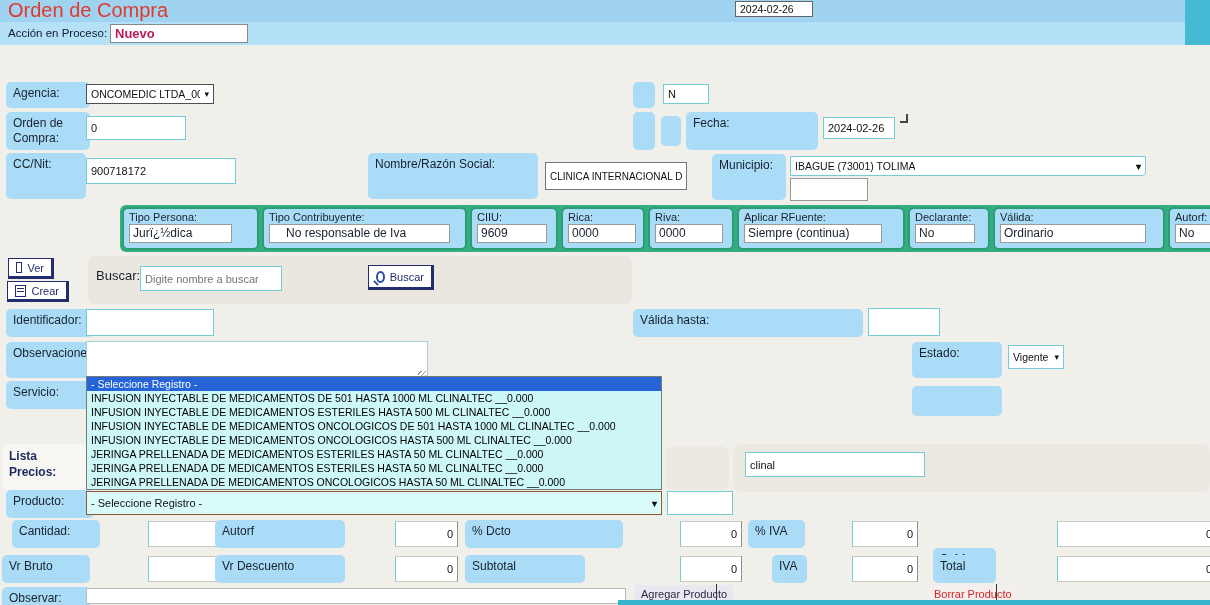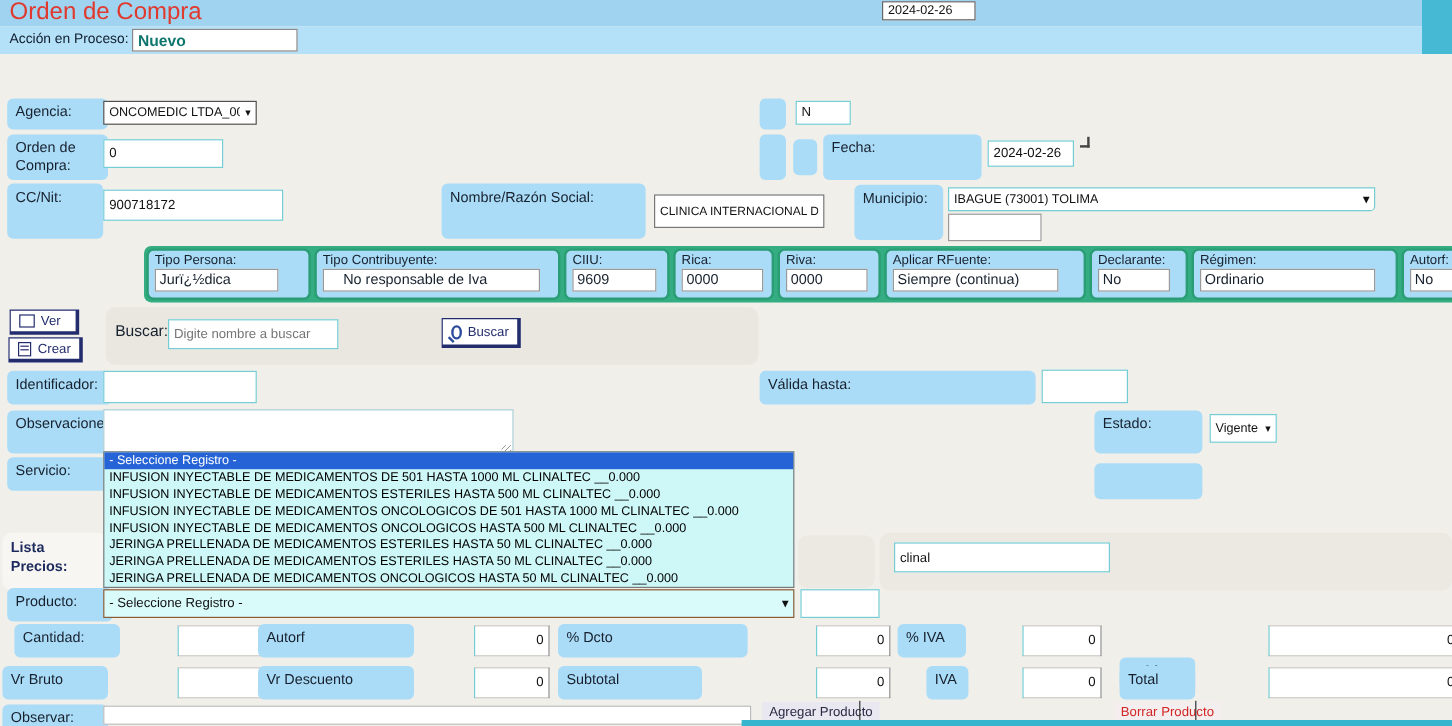--- a/index.html
+++ b/index.html
@@ -41,21 +41,21 @@
 <body>
 
 <div id="screen">
 
   <div class="abs" style="left:0;top:0;width:1185px;height:22px;background:#9fd3f0;"></div>
   <div class="abs" style="left:0;top:22px;width:1185px;height:23px;background:#b5e1f8;"></div>
   <div class="abs" style="left:1185px;top:0;width:25px;height:45px;background:#46b9d5;"></div>
   <div class="abs" style="left:8px;top:-1px;font-size:20px;color:#e0392e;">Orden de Compra</div>
   <input class="abs inp" style="left: 735px; top: 1px; width: 78px; height: 16px; font-size: 10.5px; border-color: rgb(102, 102, 102);" value="2024-02-26">
   <div class="abs" style="left:8px;top:27px;font-size:11.5px;color:#0e1c2b;">Acción en Proceso:</div>
-  <input class="abs inp" style="left: 110px; top: 24px; width: 138px; height: 19px; font-size: 13px; font-weight: bold; color: #0f766e; border-color: rgb(136, 136, 136);" value="Nuevo">
+  <input class="abs inp" style="left: 110px; top: 24px; width: 138px; height: 19px; font-size: 13px; font-weight: bold; color: #be185d; border-color: rgb(136, 136, 136);" value="Nuevo">
 
   <div class="abs lbl" style="left:6px;top:82px;width:84px;height:26px;">Agencia:</div>
   <div class="abs selbox" style="left:86px;top:84px;width:128px;height:20px;">
     <span style="white-space:nowrap;overflow:hidden;">ONCOMEDIC LTDA_001</span>
     <span class="chev">▾</span>
   </div>
   <div class="abs lbl" style="left:633px;top:82px;width:22px;height:26px;"></div>
   <input class="abs inp teal" style="left: 663px; top: 84px; width: 46px; height: 20px;" value="N">
 
   <div class="abs lbl" style="left:6px;top:112px;width:84px;height:38px;">Orden de Compra:</div>
@@ -100,31 +100,31 @@
     </div>
     <div class="fcell" style="width:168px;">
       <div class="flab">Aplicar RFuente:</div>
       <div class="fval" style="width:130px;">Siempre (continua)</div>
     </div>
     <div class="fcell" style="width:82px;">
       <div class="flab">Declarante:</div>
       <div class="fval" style="width:52px;">No</div>
     </div>
     <div class="fcell" style="width:172px;">
-      <div class="flab">Régimen:</div>
+      <div class="flab">Válida:</div>
       <div class="fval" style="width:138px;">Ordinario</div>
     </div>
     <div class="fcell" style="width:75px;">
       <div class="flab">Autorf:</div>
       <div class="fval" style="width:48px;">No</div>
     </div>
   </div>
 
   <div class="abs panel" style="left:88px;top:256px;width:544px;height:48px;background:#eae7e1;"></div>
-  <button class="abs nbtn" style="left:8px;top:258px;width:58px;height:21px;text-align:center;">
+  <button class="abs nbtn" style="left:8px;top:258px;width:46px;height:21px;text-align:center;">
     <span class="icon-box"></span>
     <span>Ver</span>
   </button>
   <button class="abs nbtn" style="left:7px;top:281px;width:62px;height:21px;">
     <span class="icon-list"></span>
     <span>Crear</span>
   </button>
   <div class="abs" style="left:96px;top:268px;font-size:13px;">Buscar:</div>
   <input class="abs inp teal" style="left: 140px; top: 266px; width: 142px; height: 25px; color: rgb(153, 153, 153);" placeholder="Digite nombre a buscar">
   <button class="abs nbtn" style="left:368px;top:265px;width:66px;height:25px;">

